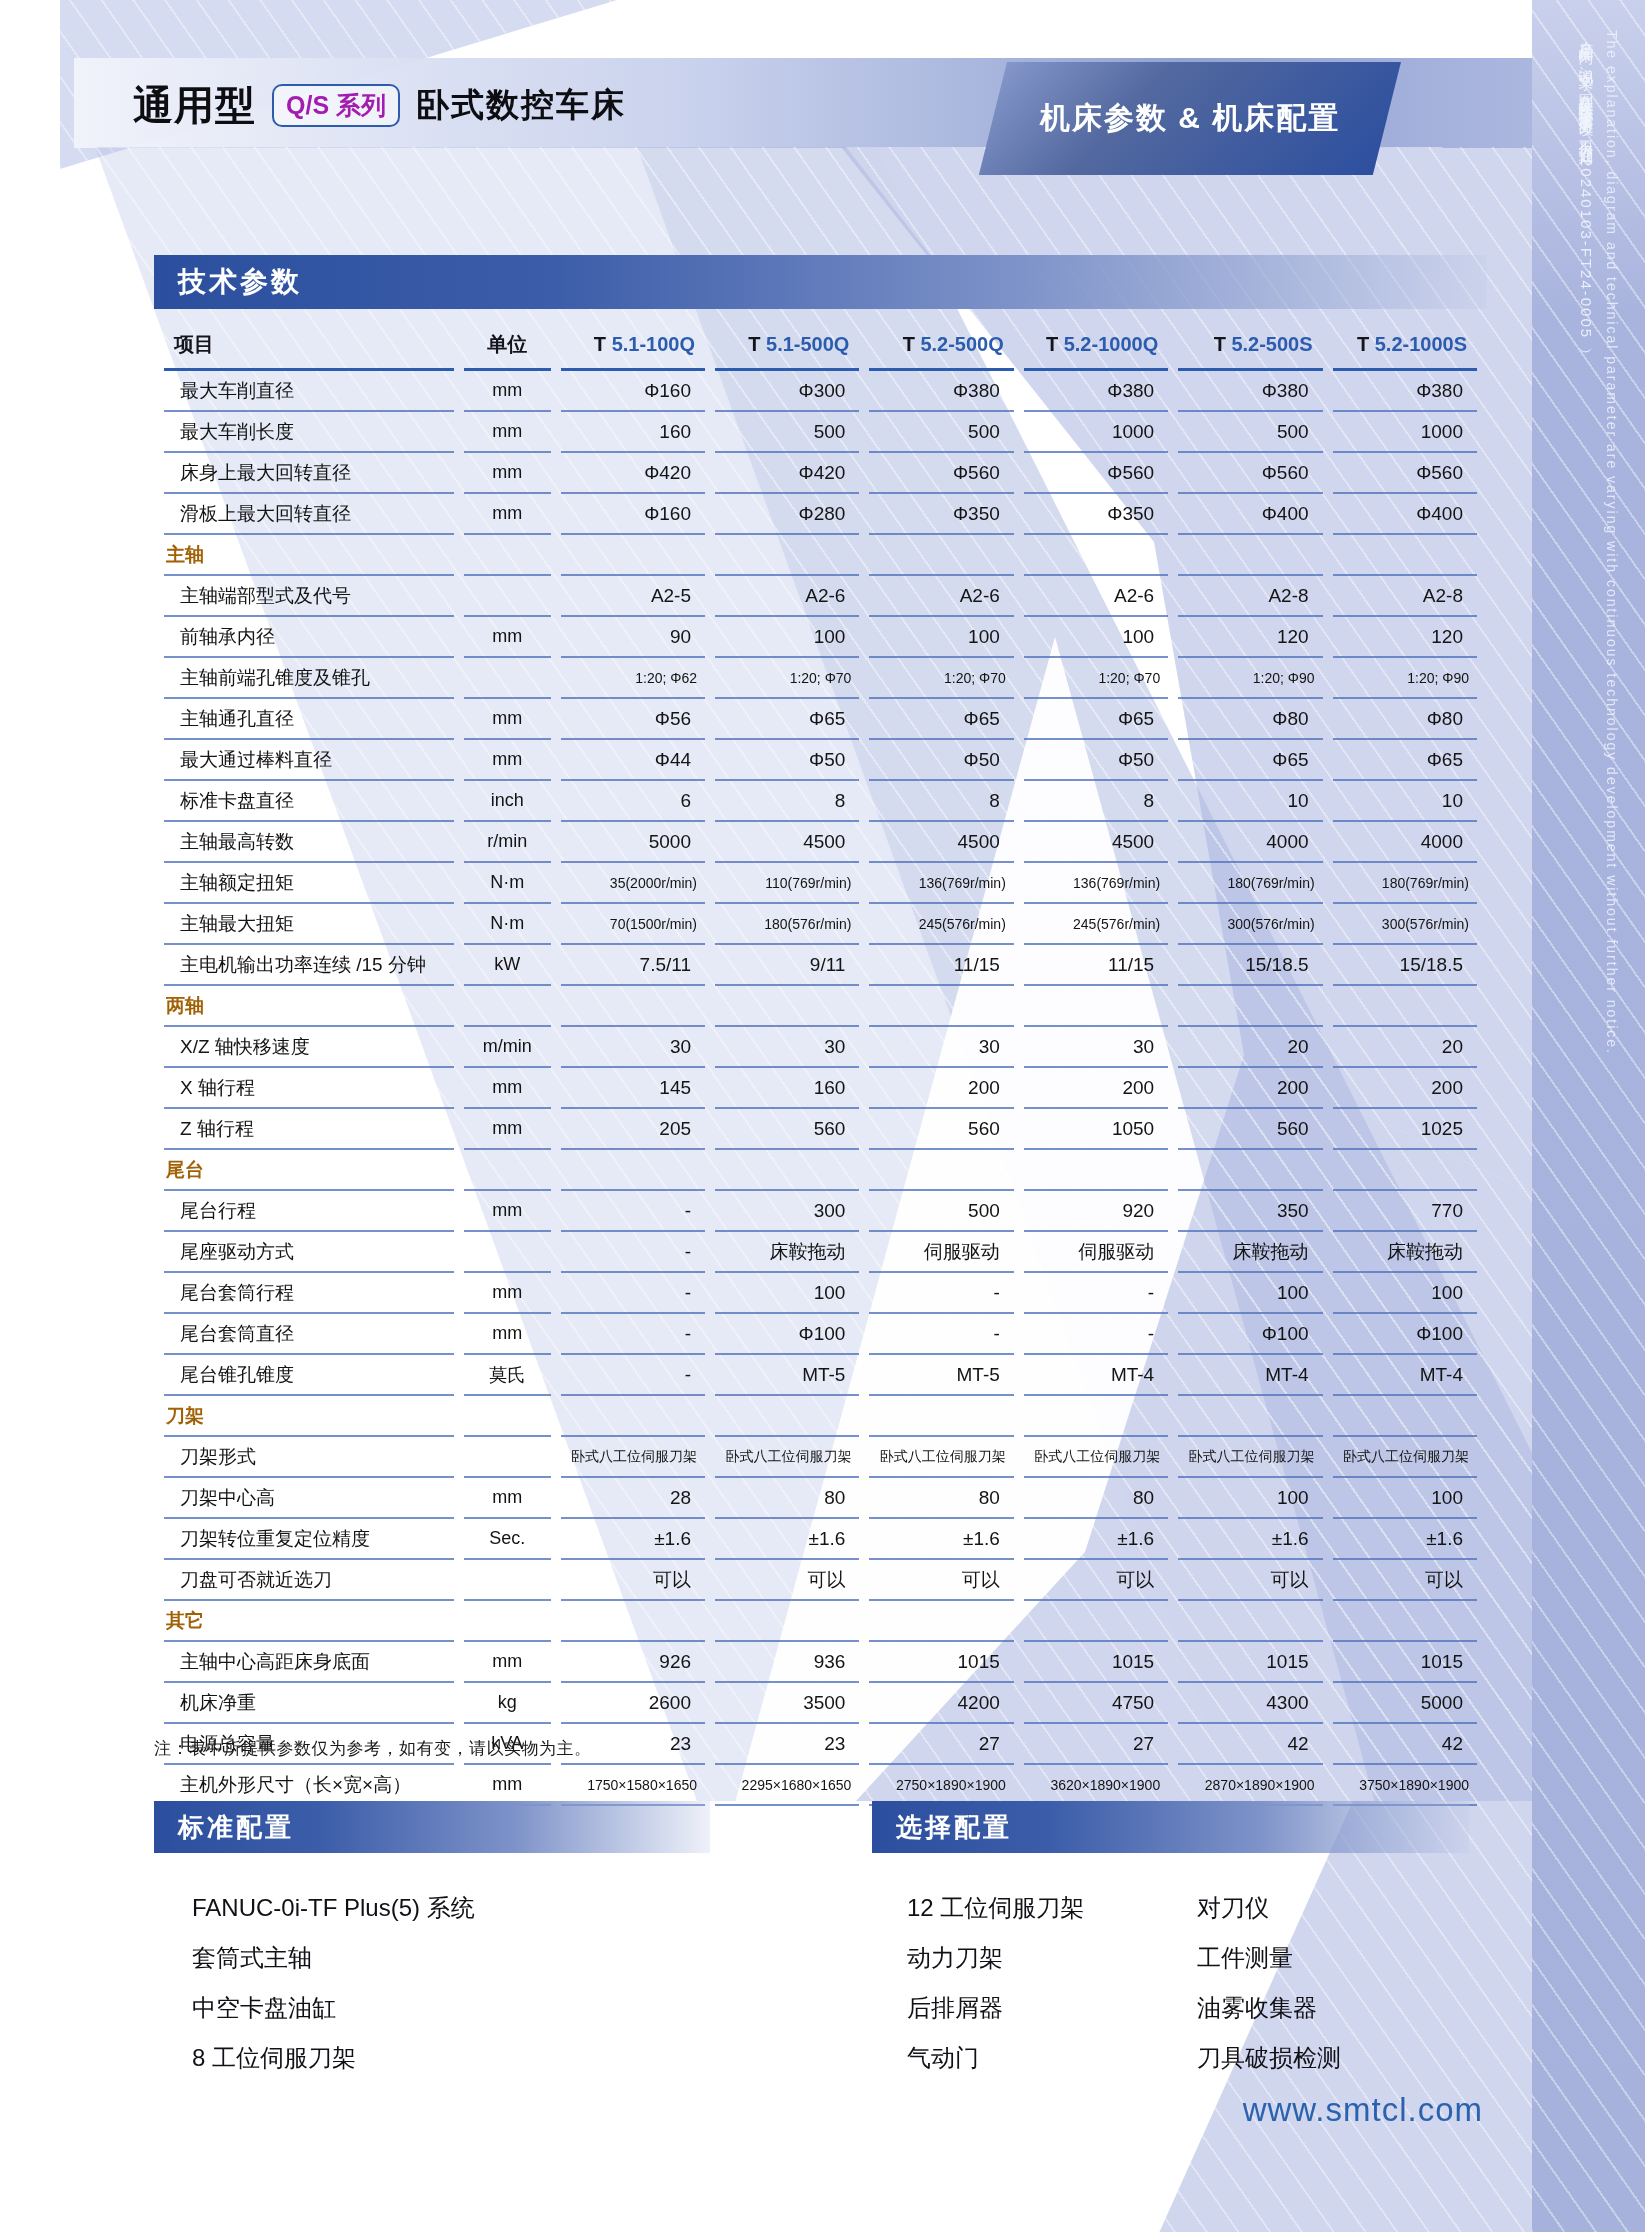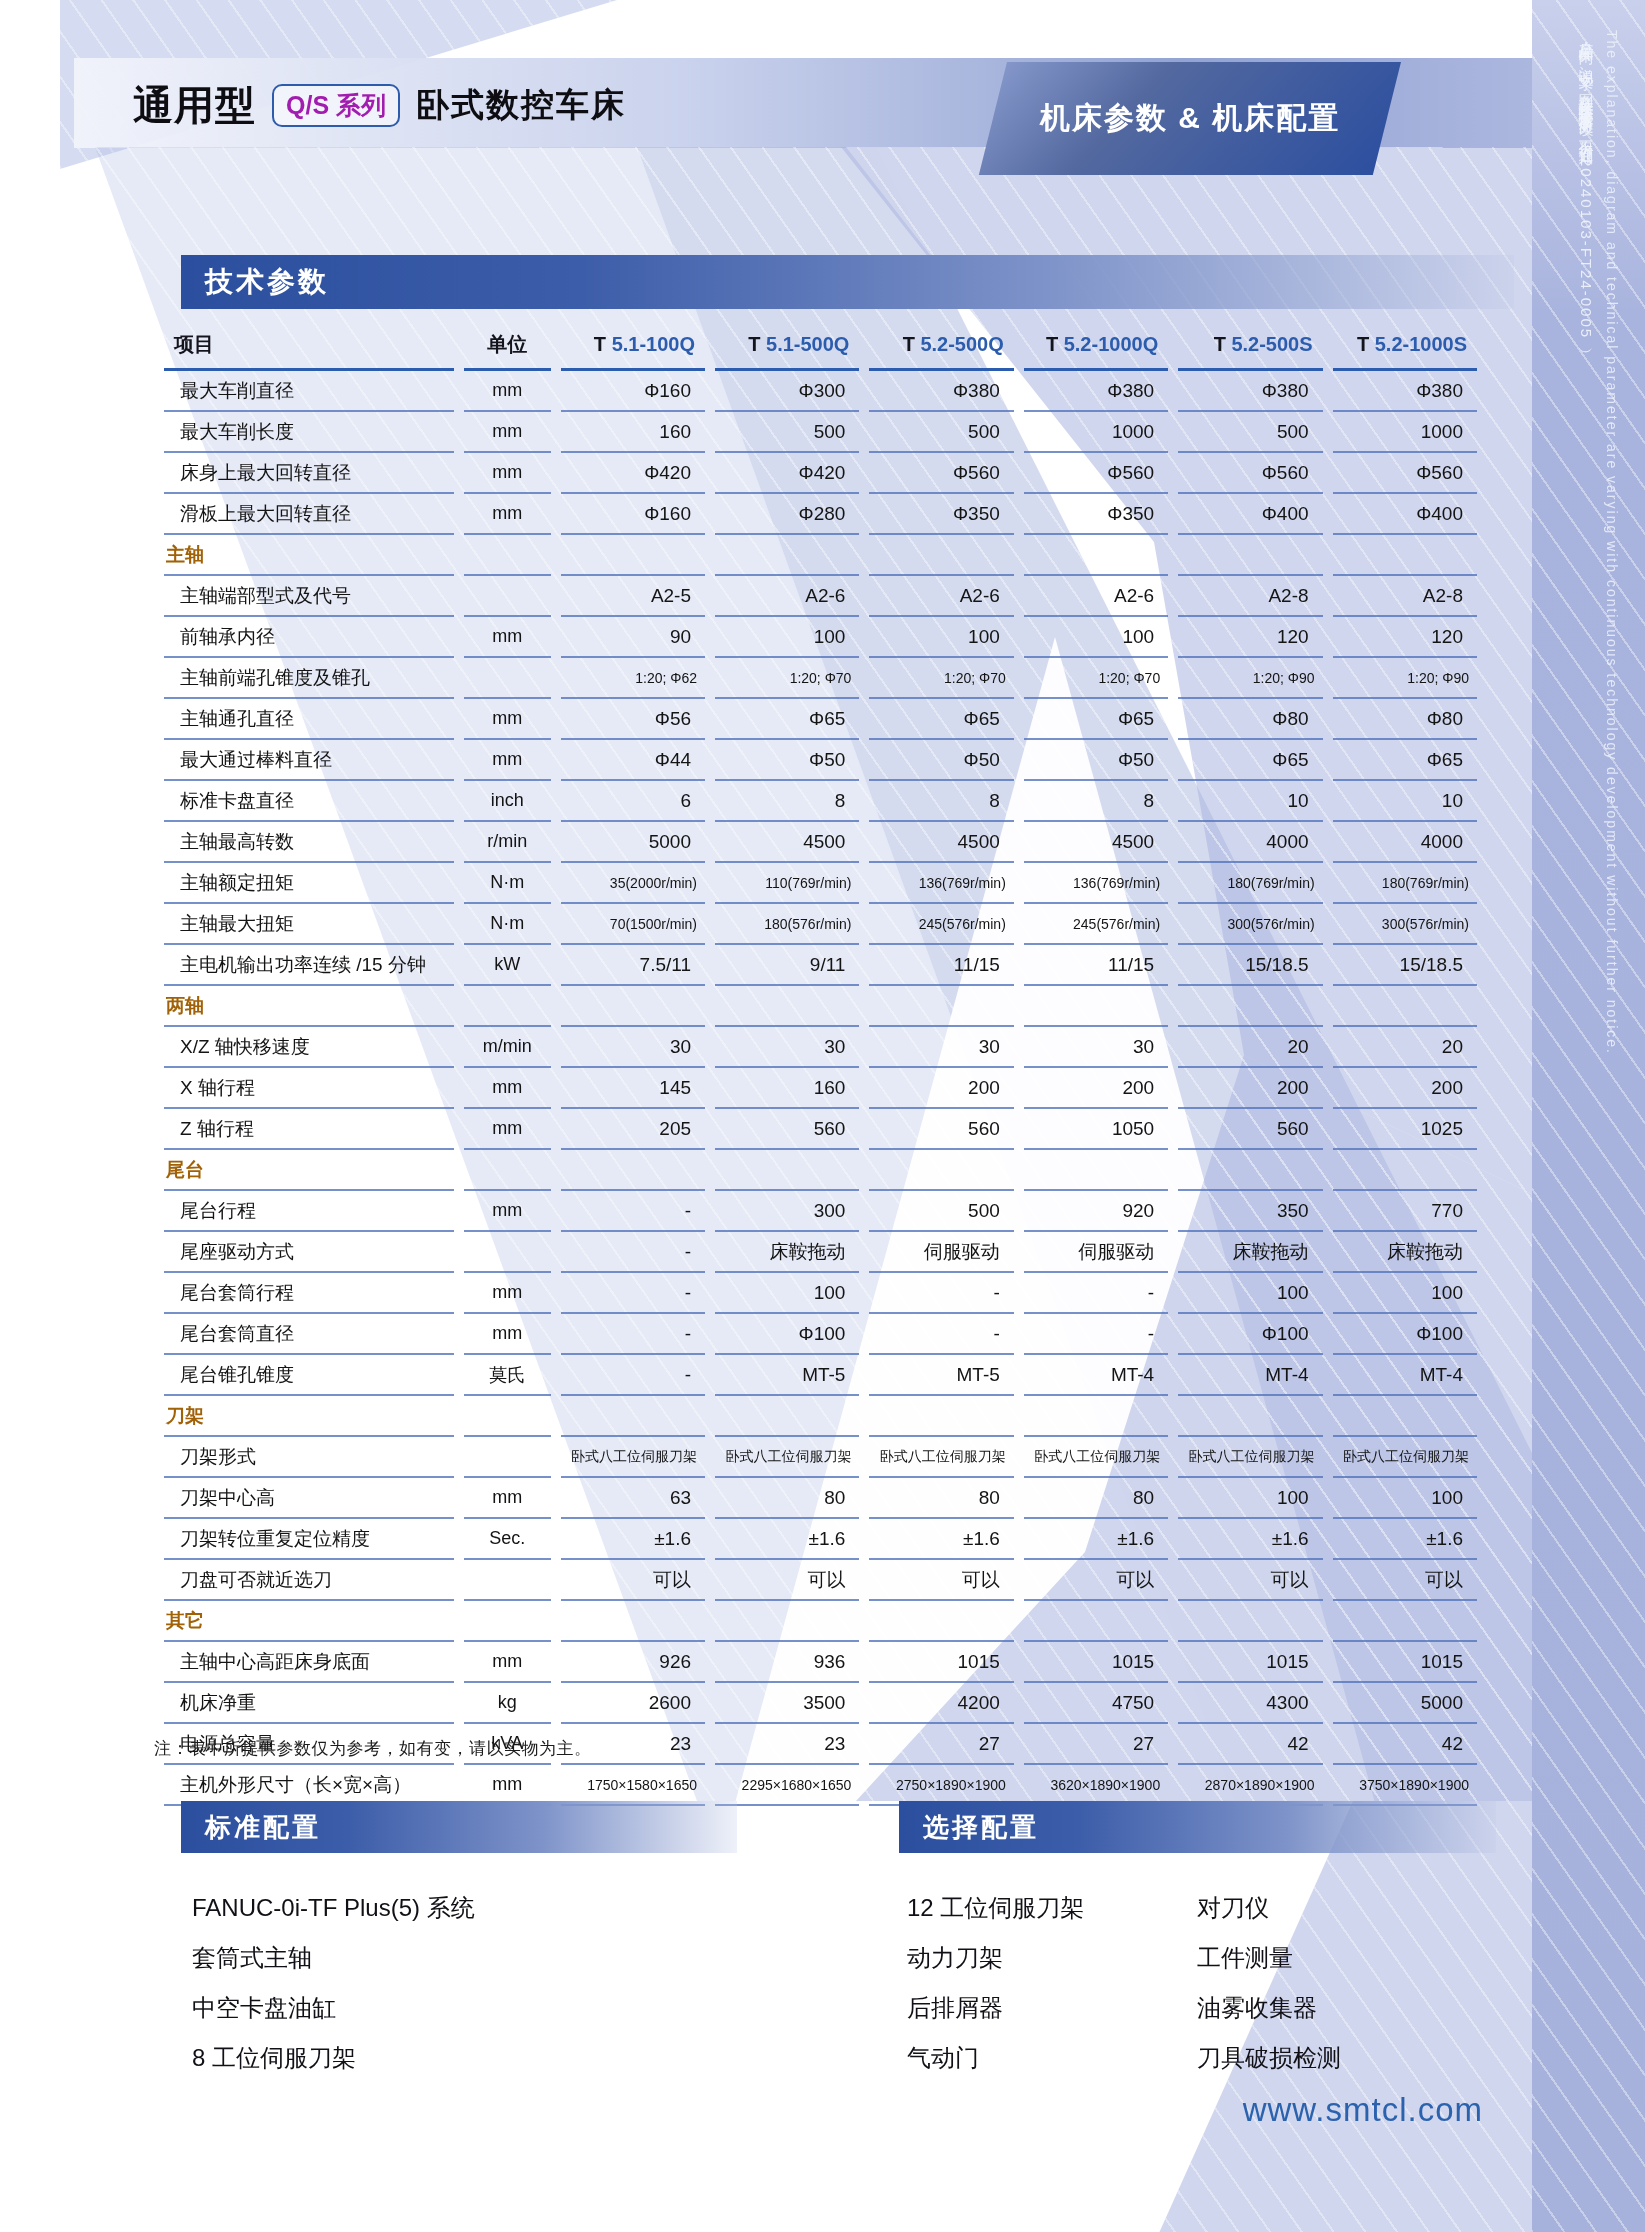--- a/index.html
+++ b/index.html
@@ -28,21 +28,21 @@
   .title-bold{font-size:40px;font-weight:900;letter-spacing:1px;color:#0d0d12;}
   .series-badge{border:2px solid #2e5cac;border-radius:10px;color:#a21caf;font-size:25px;font-weight:700;
      padding:3px 12px;background:rgba(255,255,255,.55);}
   .title-rest{font-size:33px;font-weight:600;color:#0d0d12;letter-spacing:2px;}
   .right-banner{left:1007px;top:62px;width:394px;height:113px;
      background:linear-gradient(125deg,#8496ca 0%,#53699f 35%,#2d4f9f 100%);
      transform:skewX(-14deg);transform-origin:top left;display:flex;align-items:center;justify-content:center;}
   .right-banner .txt{transform:skewX(14deg);color:#fff;font-size:30px;font-weight:600;letter-spacing:2px;}
   
   .sec-bar{height:54px;display:flex;align-items:center;
-     background:linear-gradient(90deg,#2b4f9e 0%,#3c5da9 30%,#7e93c9 65%,rgba(190,200,232,.25) 100%);margin-left:27px;}
+     background:linear-gradient(90deg,#2b4f9e 0%,#3c5da9 30%,#7e93c9 65%,rgba(190,200,232,.25) 100%);}
   .sec-bar .txt{color:#ffffff;font-size:28px;font-weight:600;letter-spacing:3px;padding-left:24px;}
   #tech-bar{left:154px;top:255px;width:1333px;}
   #std-bar{left:154px;top:1801px;width:556px;height:52px;}
   #opt-bar{left:872px;top:1801px;width:597px;height:52px;}
   
   #spec-table{left:154px;top:320px;width:1333px;}
   table{border-collapse:separate;border-spacing:10px 0;width:1333px;table-layout:fixed;}
   th,td{margin:0;padding:0;vertical-align:middle;height:39px;border-bottom:2px solid rgba(84,116,188,.8);}
   thead th{height:48px;border-bottom:3px solid #2b5cad;font-size:20px;font-weight:700;color:#14141c;}
   th.h-item{text-align:left;padding-left:10px;}
@@ -389,21 +389,21 @@
           <td class="c-val sm">卧式八工位伺服刀架</td>
           <td class="c-val sm">卧式八工位伺服刀架</td>
           <td class="c-val sm">卧式八工位伺服刀架</td>
           <td class="c-val sm">卧式八工位伺服刀架</td>
           <td class="c-val sm">卧式八工位伺服刀架</td>
           <td class="c-val sm">卧式八工位伺服刀架</td>
         </tr>
         <tr>
           <td class="c-label">刀架中心高</td>
           <td class="c-unit">mm</td>
-          <td class="c-val">63</td>
+          <td class="c-val">28</td>
           <td class="c-val">80</td>
           <td class="c-val">80</td>
           <td class="c-val">80</td>
           <td class="c-val">100</td>
           <td class="c-val">100</td>
         </tr>
         <tr>
           <td class="c-label">刀架转位重复定位精度</td>
           <td class="c-unit">Sec.</td>
           <td class="c-val">±1.6</td>

